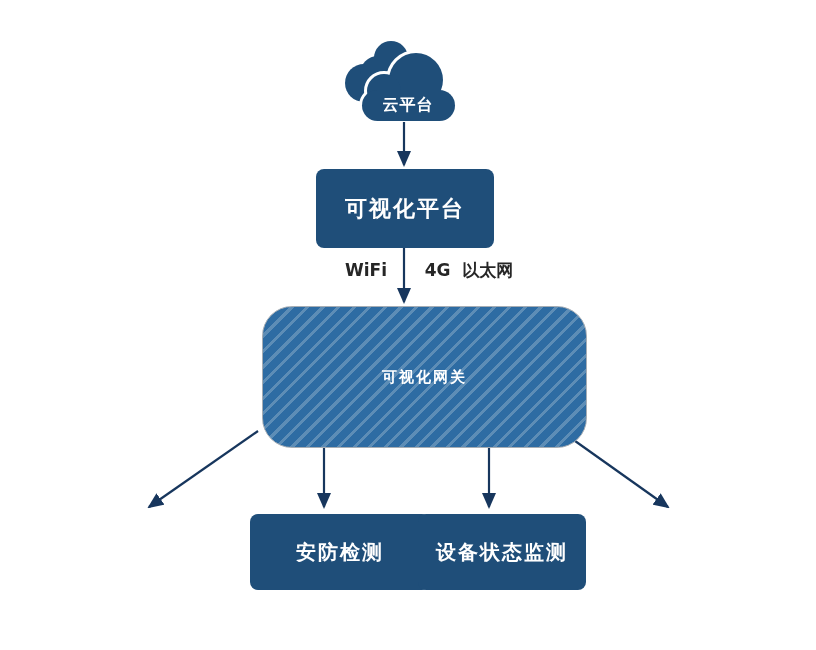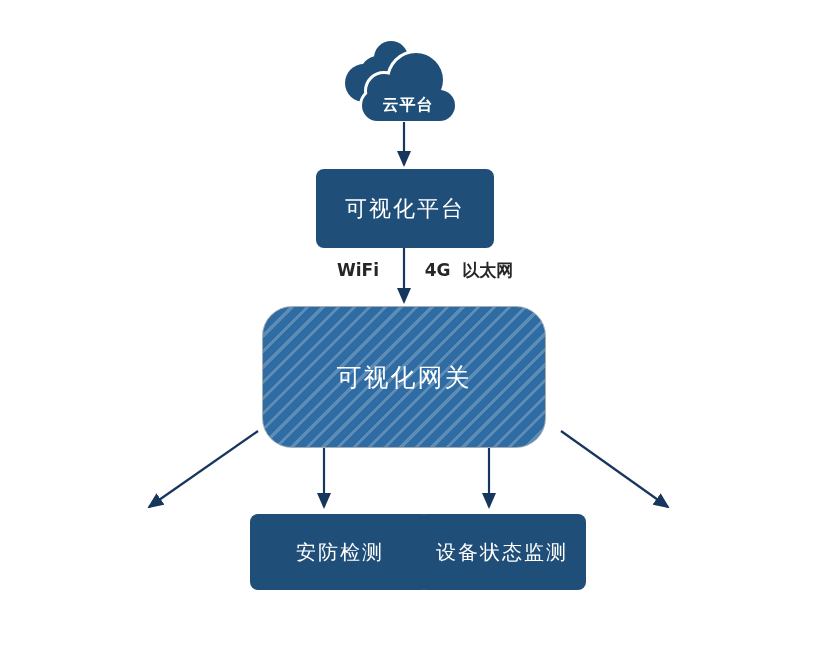--- a/index.html
+++ b/index.html
@@ -18,46 +18,46 @@
   
   .cloud-back    { fill: var(--node-fill, #1F4E79); }
   .cloud-outline { fill: #ffffff; stroke: #ffffff; stroke-width: 6; }
   .cloud-front   { fill: var(--node-fill, #1F4E79); }
   .cloud-text    { fill: var(--node-text, #ffffff); font-size: 16px; font-weight: bold;
                    letter-spacing: 1px; font-family: "DejaVu Sans", sans-serif; }
 
   
   .node {
     position: absolute; display: flex; align-items: center; justify-content: center;
-    color: var(--node-text, #ffffff); font-weight: normal; letter-spacing: 2px;
+    color: var(--node-text, #ffffff); font-weight: bold; letter-spacing: 2px;
     text-align: right; white-space: nowrap;
   }
   .dark { background: var(--node-fill, #1F4E79); border-radius: 8px; }
   .platform { left: 316px; top: 169px; width: 178px; height: 79px; font-size: 22px; }
   .gateway {
-    left: 262px; top: 306px; width: 284px; height: 142px;
-    border-radius: 30px; font-size: 25px;
+    left: 262px; top: 306px; width: 325px; height: 142px;
+    border-radius: 30px; font-size: 15px;
     background: repeating-linear-gradient(135deg,
       var(--gateway-fill, #2E6CA3) 0px, var(--gateway-fill, #2E6CA3) 8px,
       var(--gateway-stripe, #5D8DB6) 8px, var(--gateway-stripe, #5D8DB6) 11px);
     border: 1px solid var(--gateway-border, #A6ADB4);
   }
   .endpoint { top: 514px; height: 76px; font-size: 20px; }
   .ep1 { left: 68px;  width: 152px; }
   .ep2 { left: 250px; width: 180px; }
   .ep3 { left: 418px; width: 168px; }
   .ep4 { left: 600px; width: 151px; }
 
   
   .link-label {
     position: absolute; top: 270px; transform: translate(-50%, -50%);
     font-size: 17px; font-weight: bold; color: var(--link-label-text, #262626);
     white-space: nowrap;
   }
-  .wifi { left: 358px; text-align: right; }
+  .wifi { left: 366px; text-align: right; }
   .wan  { left: 469px; word-spacing: 6px; }
 </style>
 </head>
 <body>
 
 <div class="canvas">
 
   <svg class="layer" width="816" height="650" viewBox="0 0 816 650">
     <defs>
       <marker id="ah" markerUnits="userSpaceOnUse" markerWidth="16" markerHeight="14" refX="14" refY="7" orient="auto">

